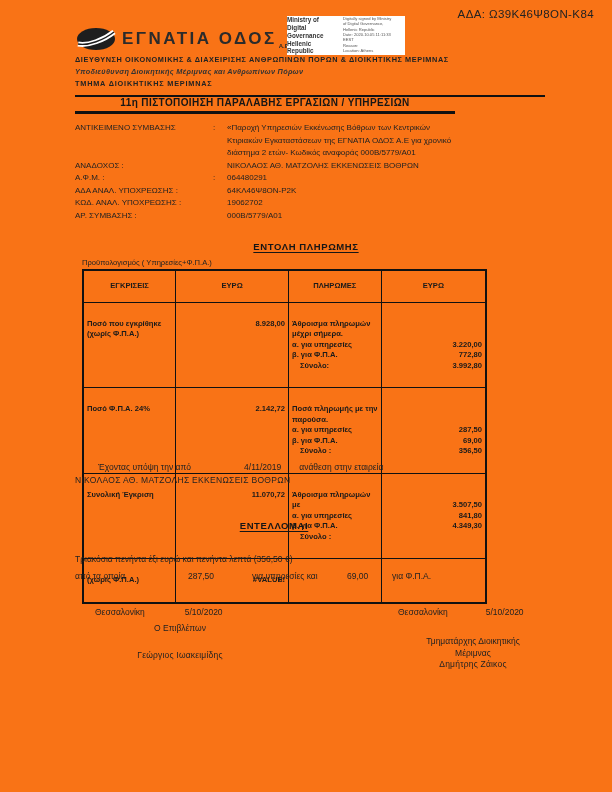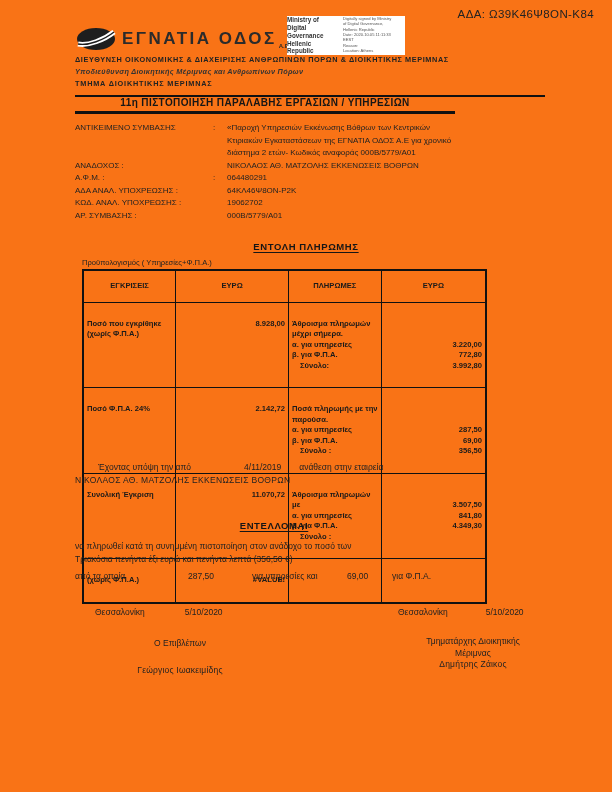--- a/index.html
+++ b/index.html
@@ -71,21 +71,21 @@
   .bd-lab2 { left:317px; }
 
   .sig-col { font-size:8.5px; color:#222; }
   .sig-left  { top:607px; left:95px;  width:170px; }
   .sig-right { top:607px; left:398px; width:150px; }
   .sig-daterow { display:flex; }
   .sig-left .sig-daterow { gap:40px; }
   .sig-right .sig-daterow { gap:38px; }
   .sig-role { margin-top:18px; text-align:center; line-height:12px; }
   .sig-name { text-align:center; letter-spacing:0.2px; }
-  .sig-left .sig-role { margin-top:20px; }
+  .sig-left .sig-role { margin-top:5px; }
   .sig-left .sig-name { margin-top:16px; }
 </style>
 </head>
 <body>
 
 <div class="page">
 
   <div class="abs ada">ΑΔΑ: Ω39Κ46Ψ8ΟΝ-Κ84</div>
 
   <div class="abs logo-row">
@@ -250,21 +250,20 @@
 
   <div class="abs having">
     <span>Έχοντας υπόψη την από</span><span class="gap1"></span><span>4/11/2019</span><span class="gap2"></span><span>ανάθεση στην εταιρεία</span>
   </div>
   <div class="abs company-line">ΝΙΚΟΛΑΟΣ ΑΘ. ΜΑΤΖΟΛΗΣ ΕΚΚΕΝΩΣΕΙΣ ΒΟΘΡΩΝ</div>
 
   <div class="abs entellomai">
     <span>ΕΝΤΕΛΛΟΜΑΙ</span>
   </div>
 
-  <div class="abs order-l1">να πληρωθεί κατά τη συνημμένη πιστοποίηση στον ανάδοχο το ποσό των</div>
   <div class="abs order-l2">Τριακόσια πενήντα έξι ευρώ και πενήντα λεπτά (356,50 €)</div>
 
   <div class="abs breakdown">
     <span class="bd-prefix">από τα οποία</span>
     <span class="bd-amt1">287,50</span>
     <span class="bd-lab1">για υπηρεσίες και</span>
     <span class="bd-amt2">69,00</span>
     <span class="bd-lab2">για Φ.Π.Α.</span>
   </div>
 

